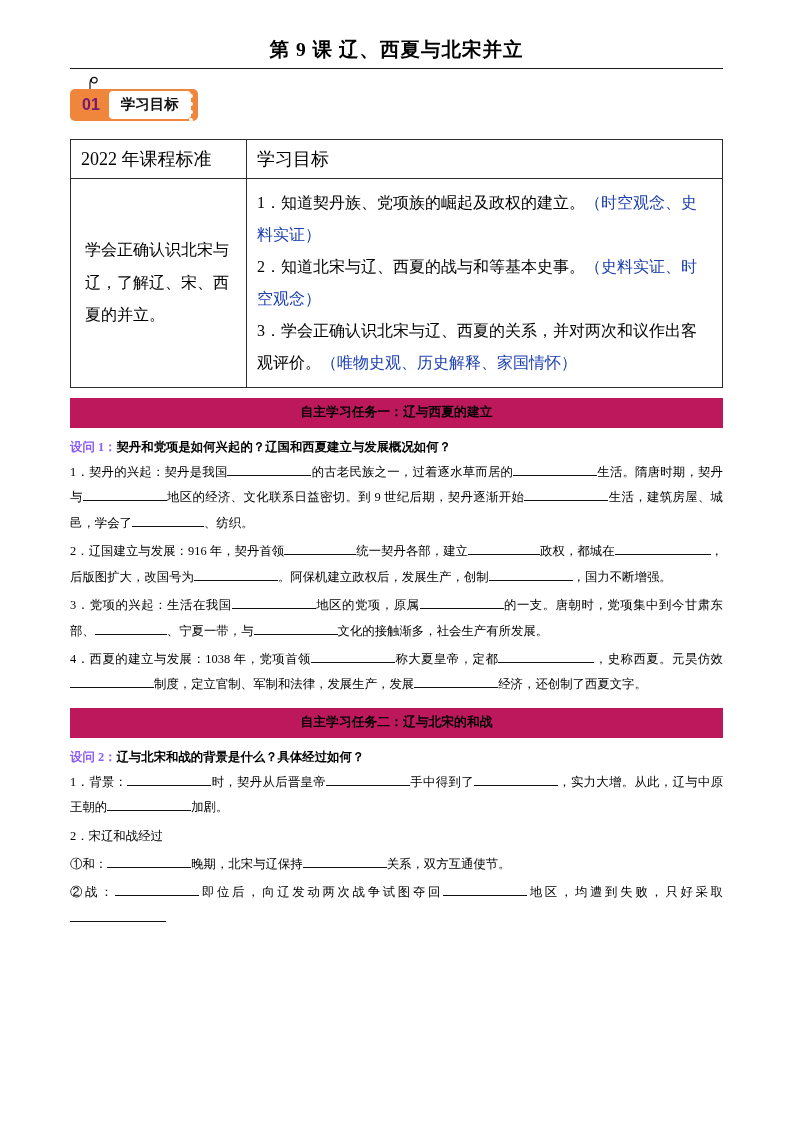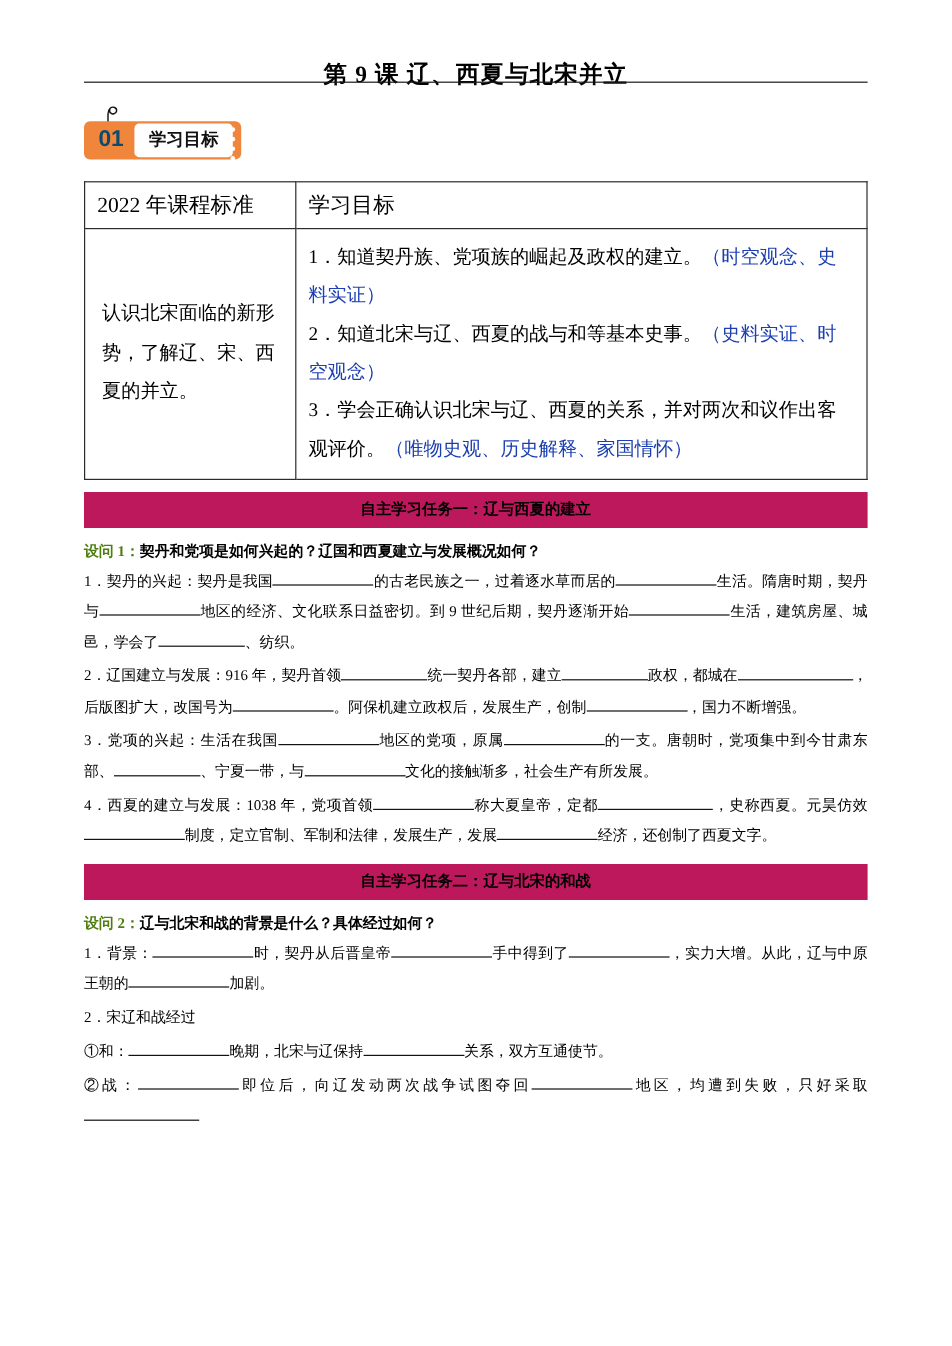--- a/index.html
+++ b/index.html
@@ -13,21 +13,21 @@
     font-family: "Liberation Serif", "DejaVu Serif", serif;
     color: #000000;
     position: relative;
     overflow: hidden;
   }
   .page {
     position: relative;
     width: 793px;
     height: 1122px;
     box-sizing: border-box;
-    padding: 12px 70px;
+    padding: 0 70px;
   }
   .top-rule {
     position: absolute;
     left: 70px;
     right: 70px;
     top: 68px;
     border-top: 1px solid #1a1a1a;
   }
   .doc-title {
     text-align: center;
@@ -47,24 +47,24 @@
   .banner {
     position: relative;
     display: inline-flex;
     align-items: center;
     height: 32px;
     background: #f0863c;
     border-radius: 5px;
     padding: 0 0 0 6px;
   }
   .banner .num {
-    color: #0c4a6e;
+    color: #701a75;
     font-family: "Liberation Sans", sans-serif;
     font-weight: bold;
-    font-size: 19px;
+    font-size: 16px;
     padding: 0 9px 0 6px;
     line-height: 32px;
   }
   .banner .label {
     background: #ffffff;
     color: #111111;
     font-family: "Liberation Sans", sans-serif;
     font-weight: bold;
     font-size: 14.5px;
     border-radius: 4px;
@@ -139,21 +139,21 @@
     font-weight: bold;
     font-size: 12.8px;
     padding: 6px 0 7px 0;
     margin-top: 10px;
   }
   .q-line {
     font-size: 12.4px;
     margin: 11px 0 4px 0;
     font-weight: bold;
   }
-  .q-line .qlab { color: #4d7c0f; }
+  .q-line .qlab { color: #8b5cf6; }
   .body-line {
     font-size: 12.4px;
     line-height: 2.05;
     margin: 0;
     text-align: justify;
   }
   .p-block { margin: 3px 0 2px 0; }
   .u { display: inline-block; border-bottom: 1px solid #111; }
   .u-m  { width: 72px; }
   .u-l  { width: 84px; }
@@ -189,21 +189,21 @@
     <colgroup>
         <col class="col-left">
         <col>
       </colgroup>
     <tbody>
         <tr>
       <th class="hd">2022 年课程标准</th>
       <th class="hd">学习目标</th>
     </tr>
     <tr>
-      <td class="obj-left-cell">认识北宋面临的新形势，了解辽、宋、西夏的并立。</td>
+      <td class="obj-left-cell">学会正确认识北宋与辽，了解辽、宋、西夏的并立。</td>
       <td class="obj-right-cell">
         <ol>
           <li>
             <span>1．知道契丹族、党项族的崛起及政权的建立。</span><span class="blue">（时空观念、史料实证）</span>
           </li>
           <li>
             <span>2．知道北宋与辽、西夏的战与和等基本史事。</span><span class="blue">（史料实证、时空观念）</span>
           </li>
           <li>
             <span>3．学会正确认识北宋与辽、西夏的关系，并对两次和议作出客观评价。</span><span class="blue">（唯物史观、历史解释、家国情怀）</span>

